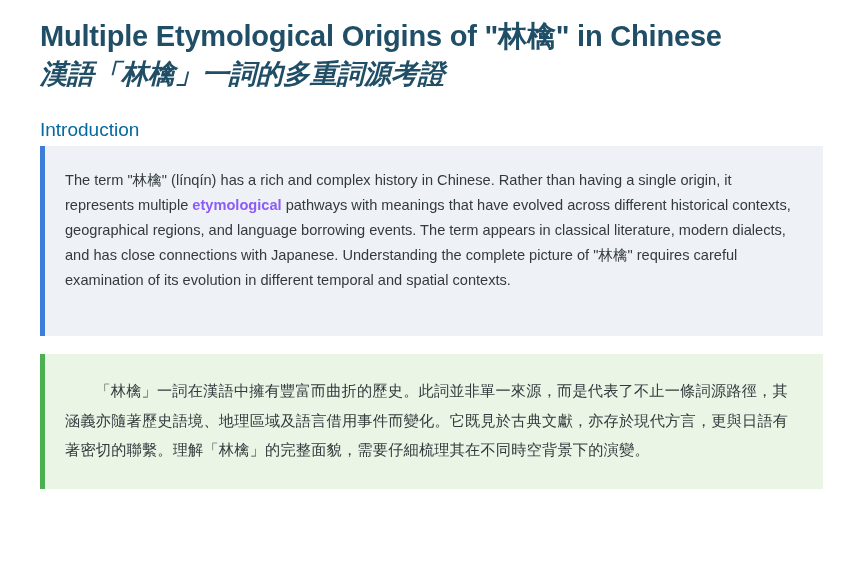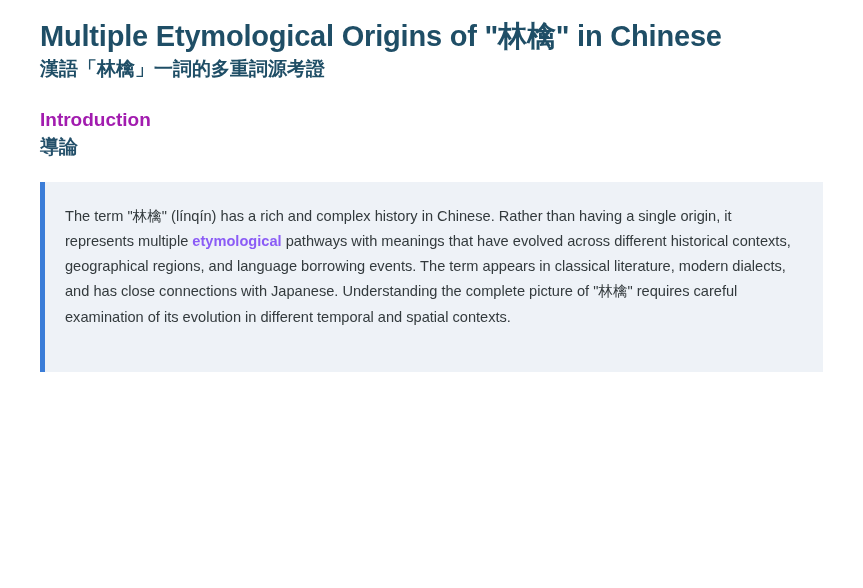--- a/index.html
+++ b/index.html
@@ -20,30 +20,31 @@
   }
   .title-en {
     font-size: 29px;
     font-weight: bold;
     color: #1f4e66;
     letter-spacing: -0.2px;
     line-height: 1.28;
     margin: 0 0 2px 0;
   }
   .title-zh {
-    font-size: 19px;
+    font-size: 27px;
     font-weight: bold;
     color: #1f4e66;
     line-height: 1.3;
     margin: 0 0 26px 0;
+    font-style: italic;
   }
   .section-en {
     font-size: 19px;
-    font-weight: bold;
-    color: #a21caf;
+    font-weight: normal;
+    color: #0369a1;
     margin: 0 0 3px 0;
     line-height: 1.3;
   }
   .section-zh {
     font-size: 19px;
     font-weight: bold;
     color: #24506a;
     margin: 0 0 22px 0;
     line-height: 1.3;
   }
@@ -80,20 +81,22 @@
 </style>
 </head>
 <body>
 
 <div class="page">
 
   <h1 class="title-en">Multiple Etymological Origins of "林檎" in Chinese</h1>
   <h1 class="title-zh">漢語「林檎」一詞的多重詞源考證</h1>
 
   <h2 class="section-en">Introduction</h2>
-  <h2 class="section-zh">導論</h2>
 
   <div class="callout callout-en">
     <span>The term "林檎" (línqín) has a rich and complex history in Chinese. Rather than having a single origin, it represents multiple </span><span class="term-highlight">etymological</span><span> pathways with meanings that have evolved across different historical contexts, geographical regions, and language borrowing events. The term appears in classical literature, modern dialects, and has close connections with Japanese. Understanding the complete picture of "林檎" requires careful examination of its evolution in different temporal and spatial contexts.</span>
   </div>
 
+  <div class="callout callout-zh">
+    <span class="zh-body">「林檎」一詞在漢語中擁有豐富而曲折的歷史。此詞並非單一來源，而是代表了不止一條詞源路徑，其涵義亦隨著歷史語境、地理區域及語言借用事件而變化。它既見於古典文獻，亦存於現代方言，更與日語有著密切的聯繫。理解「林檎」的完整面貌，需要仔細梳理其在不同時空背景下的演變。</span>
+  </div>
 
 </div>
 
 </body></html>

